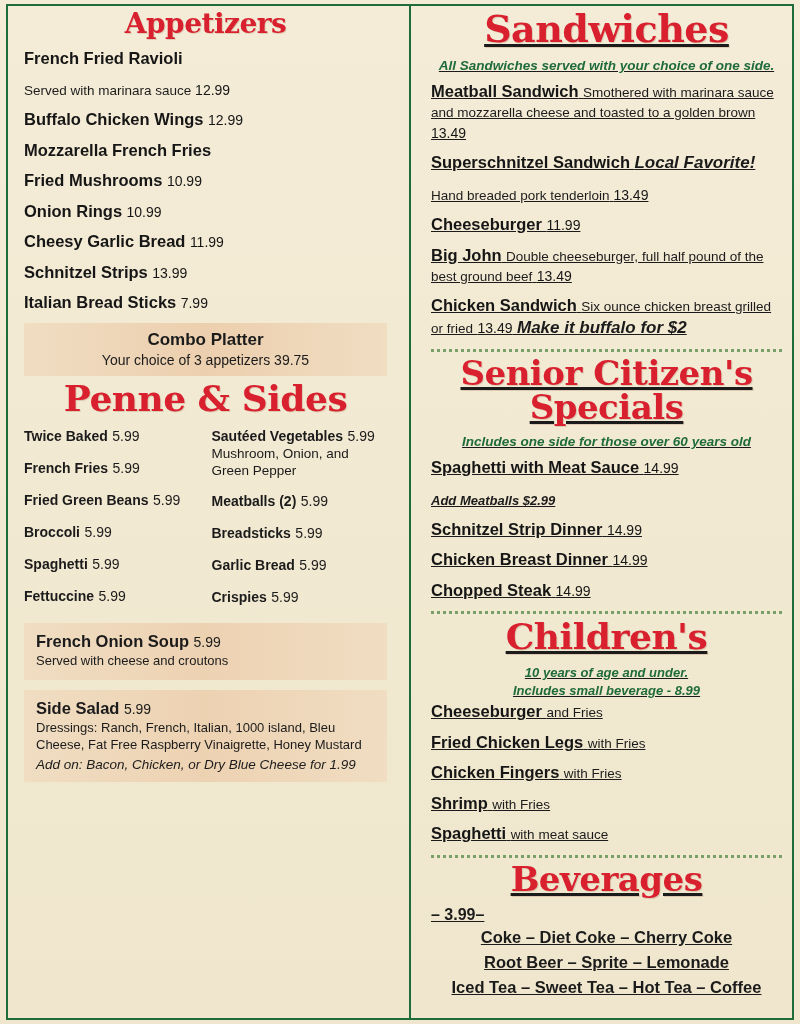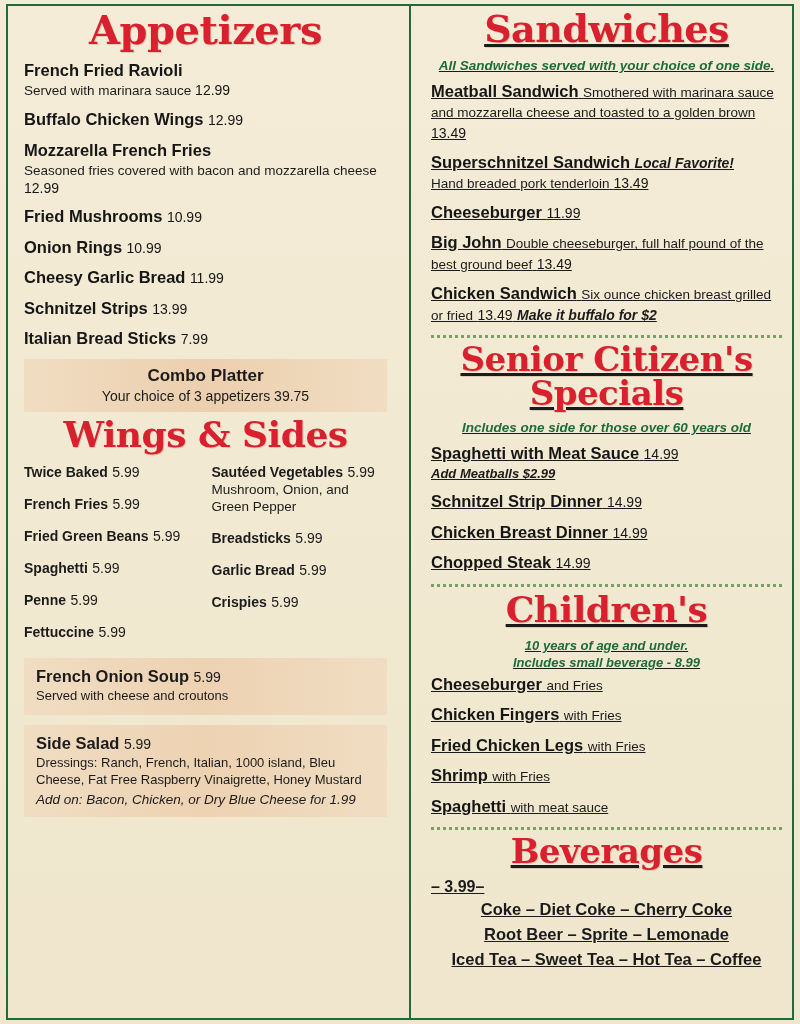--- a/index.html
+++ b/index.html
@@ -54,21 +54,21 @@
   h1.section {
     font-family: "DejaVu Serif", serif;
     color: #d8202f;
     font-weight: bold;
     text-align: center;
     margin: 2px 0 10px 0;
     letter-spacing: -0.5px;
     line-height: 1.0;
     text-shadow: 1px 1px 0 rgba(120,60,20,0.18);
   }
-  .t-appetizers { font-size: 40px; margin-top: 10px; }
+  .t-appetizers { font-size: 28px; margin-top: 10px; }
   .t-salads { font-size: 36px; margin-top: 14px; margin-bottom: 12px;}
   .t-salads .amp { color: #d8202f; font-weight: bold; }
   .t-sandwiches { font-size: 38px; margin-top: 4px; margin-bottom: 4px;}
   .t-senior { font-size: 34px; margin-top: 6px; margin-bottom: 2px; line-height: 0.95;}
   .t-children { font-size: 36px; margin-top: 6px; margin-bottom: 2px; line-height: 0.95;}
   .t-beverages { font-size: 34px; margin-top: 8px; margin-bottom: 4px;}
 
   .subtitle {
     text-align: center;
     color: #1f6b3a;
@@ -92,33 +92,33 @@
     font-size: 14px;
     color: #161616;
   }
   .item .desc {
     font-size: 13.5px;
     color: #1c1c1c;
   }
   .item .note {
     font-style: italic;
     font-weight: bold;
-    font-size: 14px;
+    font-size: 17px;
   }
   .item .sub {
     display: block;
     font-size: 13.5px;
-    margin-top: 1px;
+    margin-top: 13px;
   }
   .item .sub-italic {
     display: block;
     font-size: 13px;
     font-style: italic;
     font-weight: bold;
-    margin-top: 1px;
+    margin-top: 15px;
   }
   .inline-desc { font-size: 13.5px; }
 
   .combo {
     background: linear-gradient(90deg, #f0ddc2 0%, #eccfae 50%, #f0ddc2 100%);
     text-align: center;
     padding: 7px 4px 8px 4px;
     margin: 2px 0 4px 0;
   }
   .combo .combo-title { font-weight: bold; font-size: 17px; }
@@ -187,24 +187,20 @@
         </span>
       </div>
 
       <div class="item">
         <span class="name">Buffalo Chicken Wings</span>
         <span class="price">12.99</span>
       </div>
 
       <div class="item">
         <span class="name">Mozzarella French Fries</span>
-        <span class="sub">
-          <span class="desc">Seasoned fries covered with bacon and mozzarella cheese</span>
-          <span class="price">12.99</span>
-        </span>
       </div>
 
       <div class="item">
         <span class="name">Fried Mushrooms</span>
         <span class="price">10.99</span>
       </div>
 
       <div class="item">
         <span class="name">Onion Rings</span>
         <span class="price">10.99</span>
@@ -228,58 +224,62 @@
 
     <div class="combo">
       <div class="combo-title">Combo Platter</div>
       <div class="combo-sub">
         <span>Your choice of 3 appetizers</span>
         <span>39.75</span>
       </div>
     </div>
 
     <h1 class="section t-salads">
-      <span>Wings</span>
+      <span>Penne</span>
       <span class="amp">&amp;</span>
       <span>Sides</span>
     </h1>
 
     <div class="two-col">
       <div class="c">
         <div class="sides-item">
           <span class="name">Twice Baked</span>
           <span class="price">5.99</span>
         </div>
         <div class="sides-item">
           <span class="name">French Fries</span>
           <span class="price">5.99</span>
         </div>
         <div class="sides-item">
           <span class="name">Fried Green Beans</span>
           <span class="price">5.99</span>
         </div>
         <div class="sides-item">
+          <span class="name">Broccoli</span>
+          <span class="price">5.99</span>
+        </div>
+        <div class="sides-item">
           <span class="name">Spaghetti</span>
           <span class="price">5.99</span>
         </div>
         <div class="sides-item">
-          <span class="name">Penne</span>
-          <span class="price">5.99</span>
-        </div>
-        <div class="sides-item">
           <span class="name">Fettuccine</span>
           <span class="price">5.99</span>
         </div>
       </div>
 
       <div class="c">
         <div class="sides-item">
           <span class="name">Sautéed Vegetables</span>
           <span class="price">5.99</span>
           <span class="sub">Mushroom, Onion, and Green Pepper</span>
+        </div>
+        <div class="sides-item">
+          <span class="name">Meatballs (2)</span>
+          <span class="price">5.99</span>
         </div>
         <div class="sides-item">
           <span class="name">Breadsticks</span>
           <span class="price">5.99</span>
         </div>
         <div class="sides-item">
           <span class="name">Garlic Bread</span>
           <span class="price">5.99</span>
         </div>
         <div class="sides-item">
@@ -381,25 +381,25 @@
       <span>10 years of age and under.</span><br>
       <span>Includes small beverage - 8.99</span>
     </div>
 
     <div>
       <div class="item">
         <span class="name">Cheeseburger</span>
         <span class="inline-desc">and Fries</span>
       </div>
       <div class="item">
+        <span class="name">Fried Chicken Legs</span>
+        <span class="inline-desc">with Fries</span>
+      </div>
+      <div class="item">
         <span class="name">Chicken Fingers</span>
-        <span class="inline-desc">with Fries</span>
-      </div>
-      <div class="item">
-        <span class="name">Fried Chicken Legs</span>
         <span class="inline-desc">with Fries</span>
       </div>
       <div class="item">
         <span class="name">Shrimp</span>
         <span class="inline-desc">with Fries</span>
       </div>
       <div class="item">
         <span class="name">Spaghetti</span>
         <span class="inline-desc">with meat sauce</span>
       </div>

